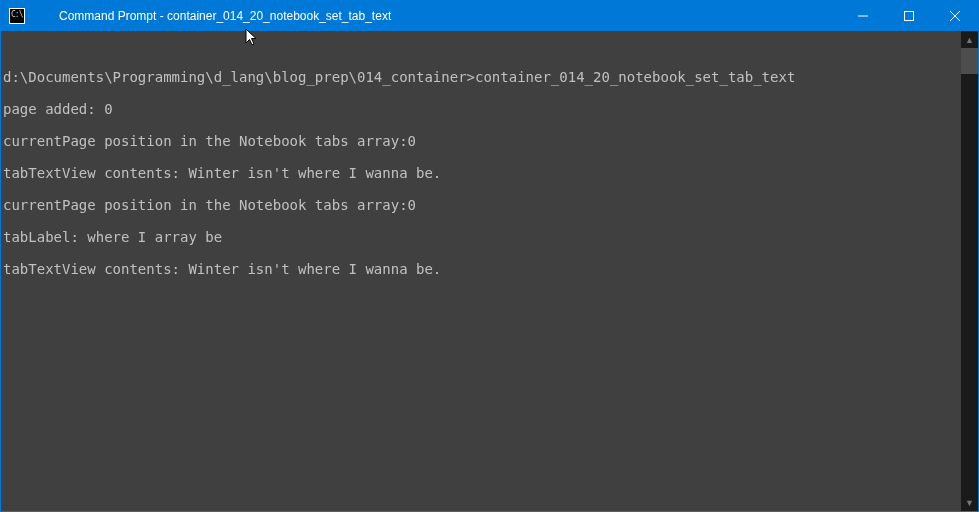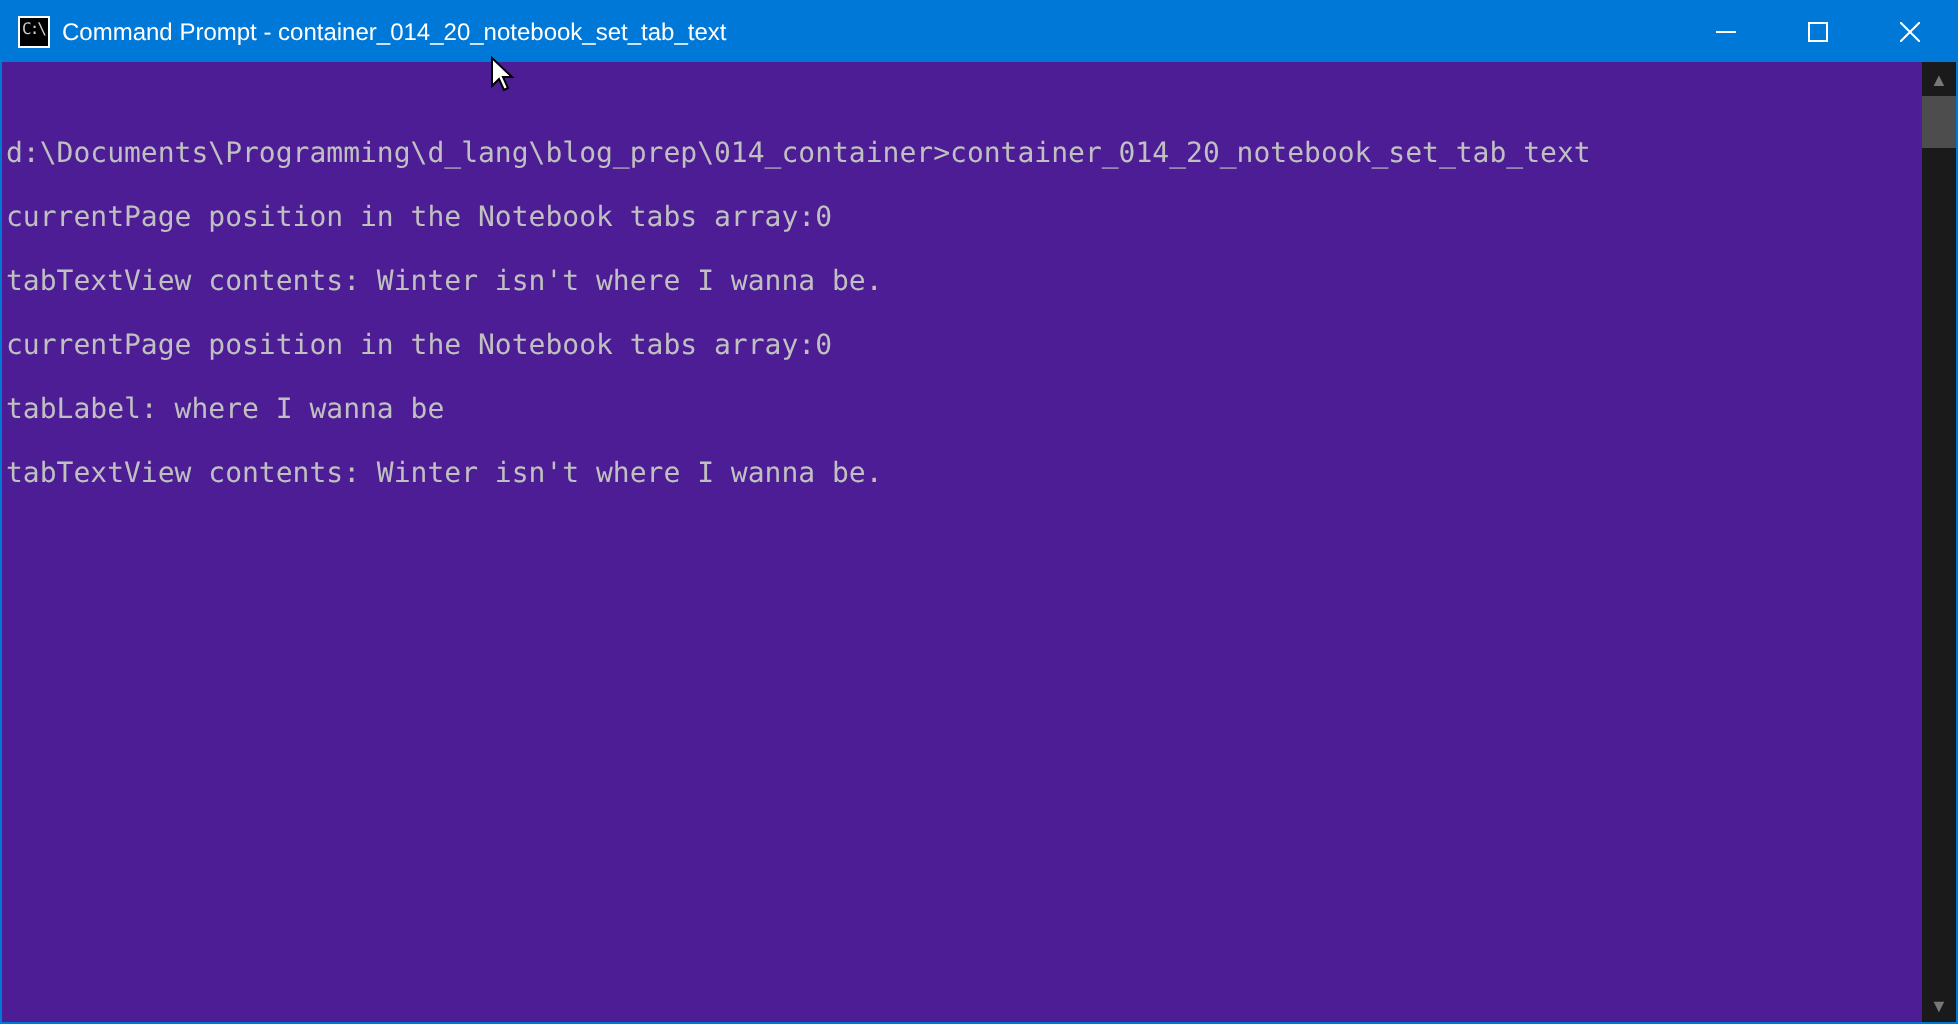--- a/index.html
+++ b/index.html
@@ -30,20 +30,21 @@
     font-size: 8px;
     line-height: 12px;
     padding-left: 1px;
     color: #ccc;
     font-family: Consolas, monospace;
     letter-spacing: -1px;
   }
   .titlebar .title-text {
     flex: 0 1 auto;
     white-space: nowrap;
+    margin-left: 28px;
   }
   .titlebar .spacer { flex: 1 1 auto; }
   .win-controls {
     display: flex;
     height: 100%;
   }
   .win-btn {
     width: 46px;
     height: 100%;
     display: flex;
@@ -53,21 +54,21 @@
   }
   .win-btn svg { stroke: #fff; fill: none; stroke-width: 1; }
   .client-area {
     flex: 1 1 auto;
     background: #000;
     display: flex;
     position: relative;
   }
   .console {
     flex: 1 1 auto;
-    background: #4c1d95;
+    background: #404040;
     color: #c0c0c0;
     font-family: Consolas, "Lucida Console", monospace;
     font-size: 14px;
     line-height: 16px;
     padding: 6px 0 0 2px;
     white-space: pre;
     overflow: hidden;
   }
   .scrollbar-track {
     width: 17px;
@@ -131,24 +132,25 @@
             <line x1="10" y1="0" x2="0" y2="10"></line>
           </svg>
       </div>
     </div>
   </div>
 
   <div class="client-area">
     <div class="console">
 <div></div>
 <div class="prompt-line"><span class="path">d:\Documents\Programming\d_lang\blog_prep\014_container&gt;</span><span class="cmd">container_014_20_notebook_set_tab_text</span></div>
+<div>page added: 0</div>
 <div>currentPage position in the Notebook tabs array:0</div>
 <div>tabTextView contents: Winter isn't where I wanna be.</div>
 <div>currentPage position in the Notebook tabs array:0</div>
-<div>tabLabel: where I wanna be</div>
+<div>tabLabel: where I array be</div>
 <div>tabTextView contents: Winter isn't where I wanna be.</div>
     </div>
     <div class="scrollbar-track">
       <div class="scrollbar-arrow sa-up">▲</div>
       <div class="scrollbar-thumb"></div>
       <div class="scrollbar-arrow sa-down">▼</div>
     </div>
   </div>
 
   <div class="cursor">

